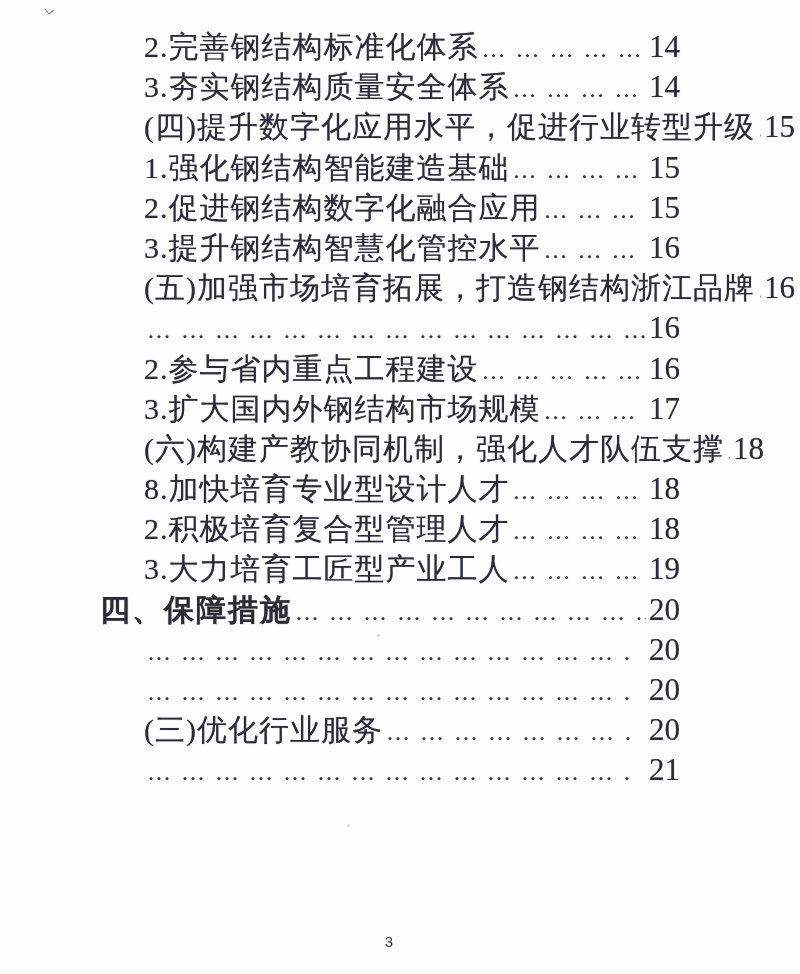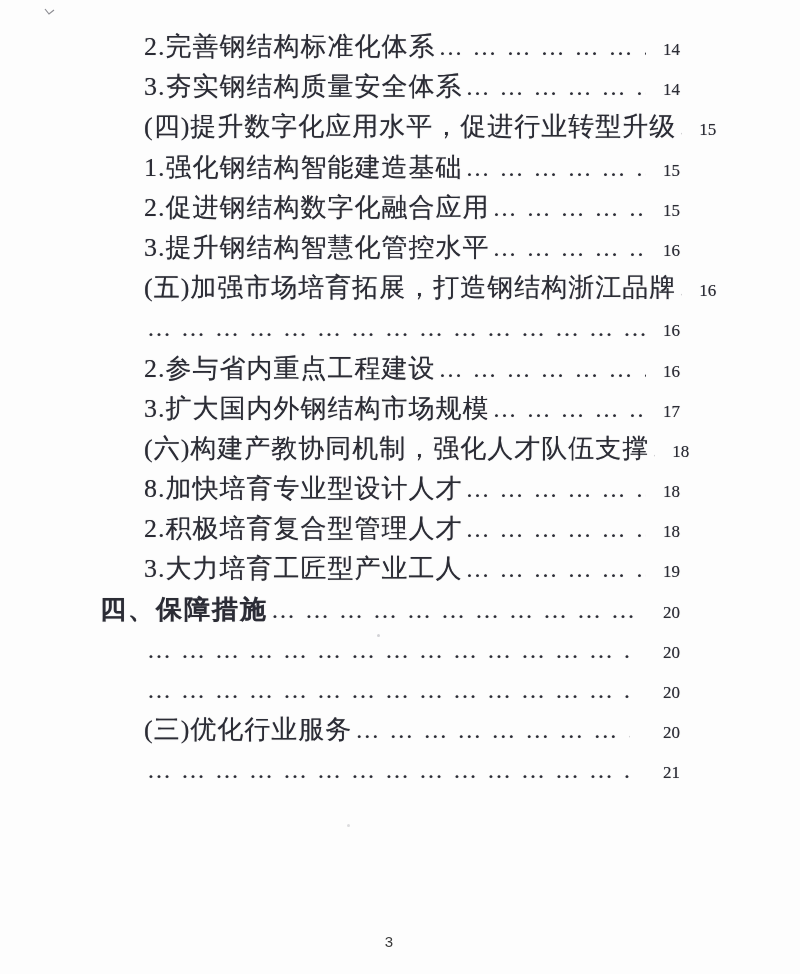--- a/index.html
+++ b/index.html
@@ -25,42 +25,42 @@
   }
   .row {
     display: flex;
     align-items: baseline;
     height: 40.2px;
     white-space: nowrap;
     text-shadow: 0 0 0.7px rgba(43,44,53,0.55);
   }
   .row.sub { padding-left: 44px; }
   .label {
-    font-size: 26px;
+    font-size: 30px;
     letter-spacing: 1px;
     flex: 0 0 auto;
   }
   .row.main .label {
     font-weight: 700;
     letter-spacing: 2px;
   }
   .leader {
     flex: 1 1 auto;
     overflow: hidden;
     font-size: 24px;
     letter-spacing: 2px;
     padding: 0 3px;
     white-space: nowrap;
   }
   .row.gap .leader { margin-right: 16px; }
   .pagenum {
     flex: 0 0 auto;
     min-width: 34px;
     text-align: right;
-    font-size: 17px;
+    font-size: 31px;
   }
   .footer {
     position: absolute;
     bottom: 24px;
     left: 0;
     right: 22px;
     text-align: center;
     font-family: "Liberation Sans", "DejaVu Sans", sans-serif;
     font-size: 15px;
     color: #3a3a3a;

